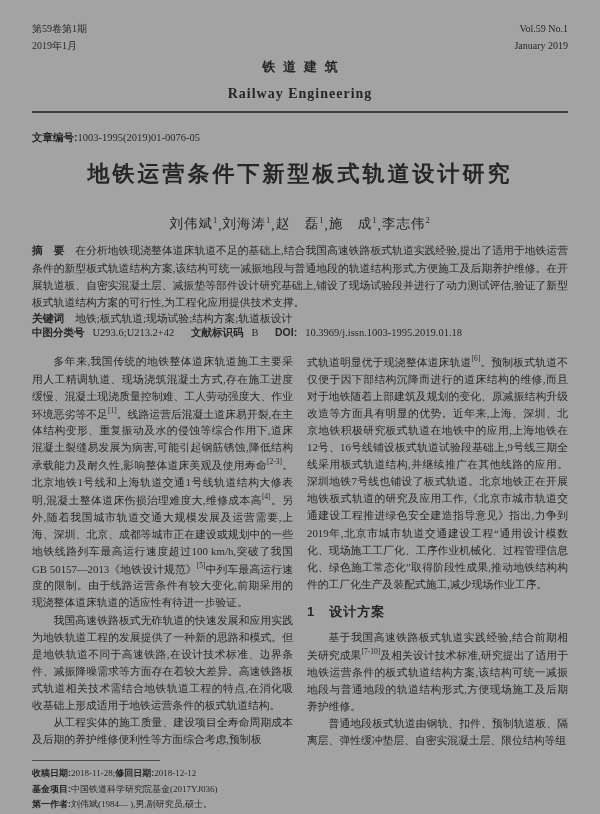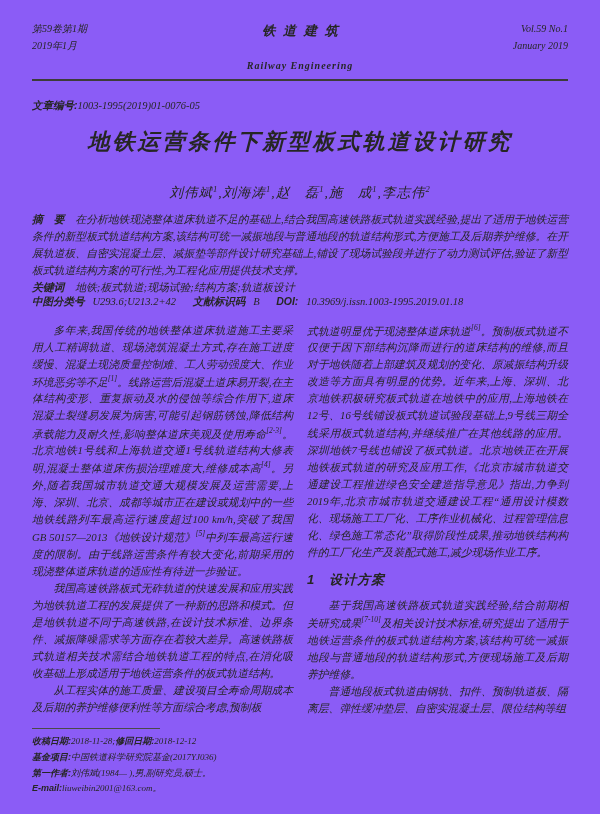--- a/index.html
+++ b/index.html
@@ -1,34 +1,33 @@
 <!DOCTYPE html>
 <html lang="zh"><head>
 <meta charset="utf-8">
 <style>
   html,body{margin:0;padding:0;background:#dedede;}
   .page{
     position:relative;
     width:600px;height:814px;
     margin:0 auto;
-    background:#8b5cf6;
+    background:#a3a3a3;
     box-sizing:border-box;
     padding:20px 32px 8px 32px;
     overflow:hidden;
     color:#262624;
     font-family:"Liberation Serif","DejaVu Serif",serif;
-    font-style:italic;
   }
   
   .hdr{display:flex;justify-content:space-between;align-items:flex-start;font-size:10px;line-height:1.7;}
   .hdr-left,.hdr-right{width:120px;}
   .hdr-right{text-align:right;}
   .hdr-center{text-align:center;flex:1;}
-  .jtitle-cn{font-size:13px;font-weight:600;letter-spacing:.6em;text-indent:.6em;}
-  .jtitle-en{font-size:10px;font-weight:bold;letter-spacing:1px;margin-top:15px;}
+  .jtitle-cn{font-size:13px;font-weight:600;letter-spacing:.6em;text-indent:.6em;margin-top:36px;}
+  .jtitle-en{font-size:14px;font-weight:bold;letter-spacing:1px;margin-top:4px;}
   .hdr-rule{border:none;border-top:2.5px solid #3c3c3a;margin:5px 0 0 0;}
   
   .article-id{margin-top:18px;font-size:10.5px;}
   .lbl{font-family:"Liberation Sans","DejaVu Sans",sans-serif;font-weight:bold;}
   .title{margin:14px 0 12px 0;text-align:center;font-size:22px;letter-spacing:3px;
          font-family:"Liberation Sans","DejaVu Sans",sans-serif;font-weight:bold;}
   .authors{margin-top:26px;text-align:center;font-size:13.5px;letter-spacing:1px;}
   .authors sup{font-size:8.5px;}
   .affiliation{margin-top:7px;text-align:center;font-size:9.3px;color:#2c2c2a;}
   .abstract{margin-top:9px;font-size:10.8px;line-height:1.6;text-align:justify;}

